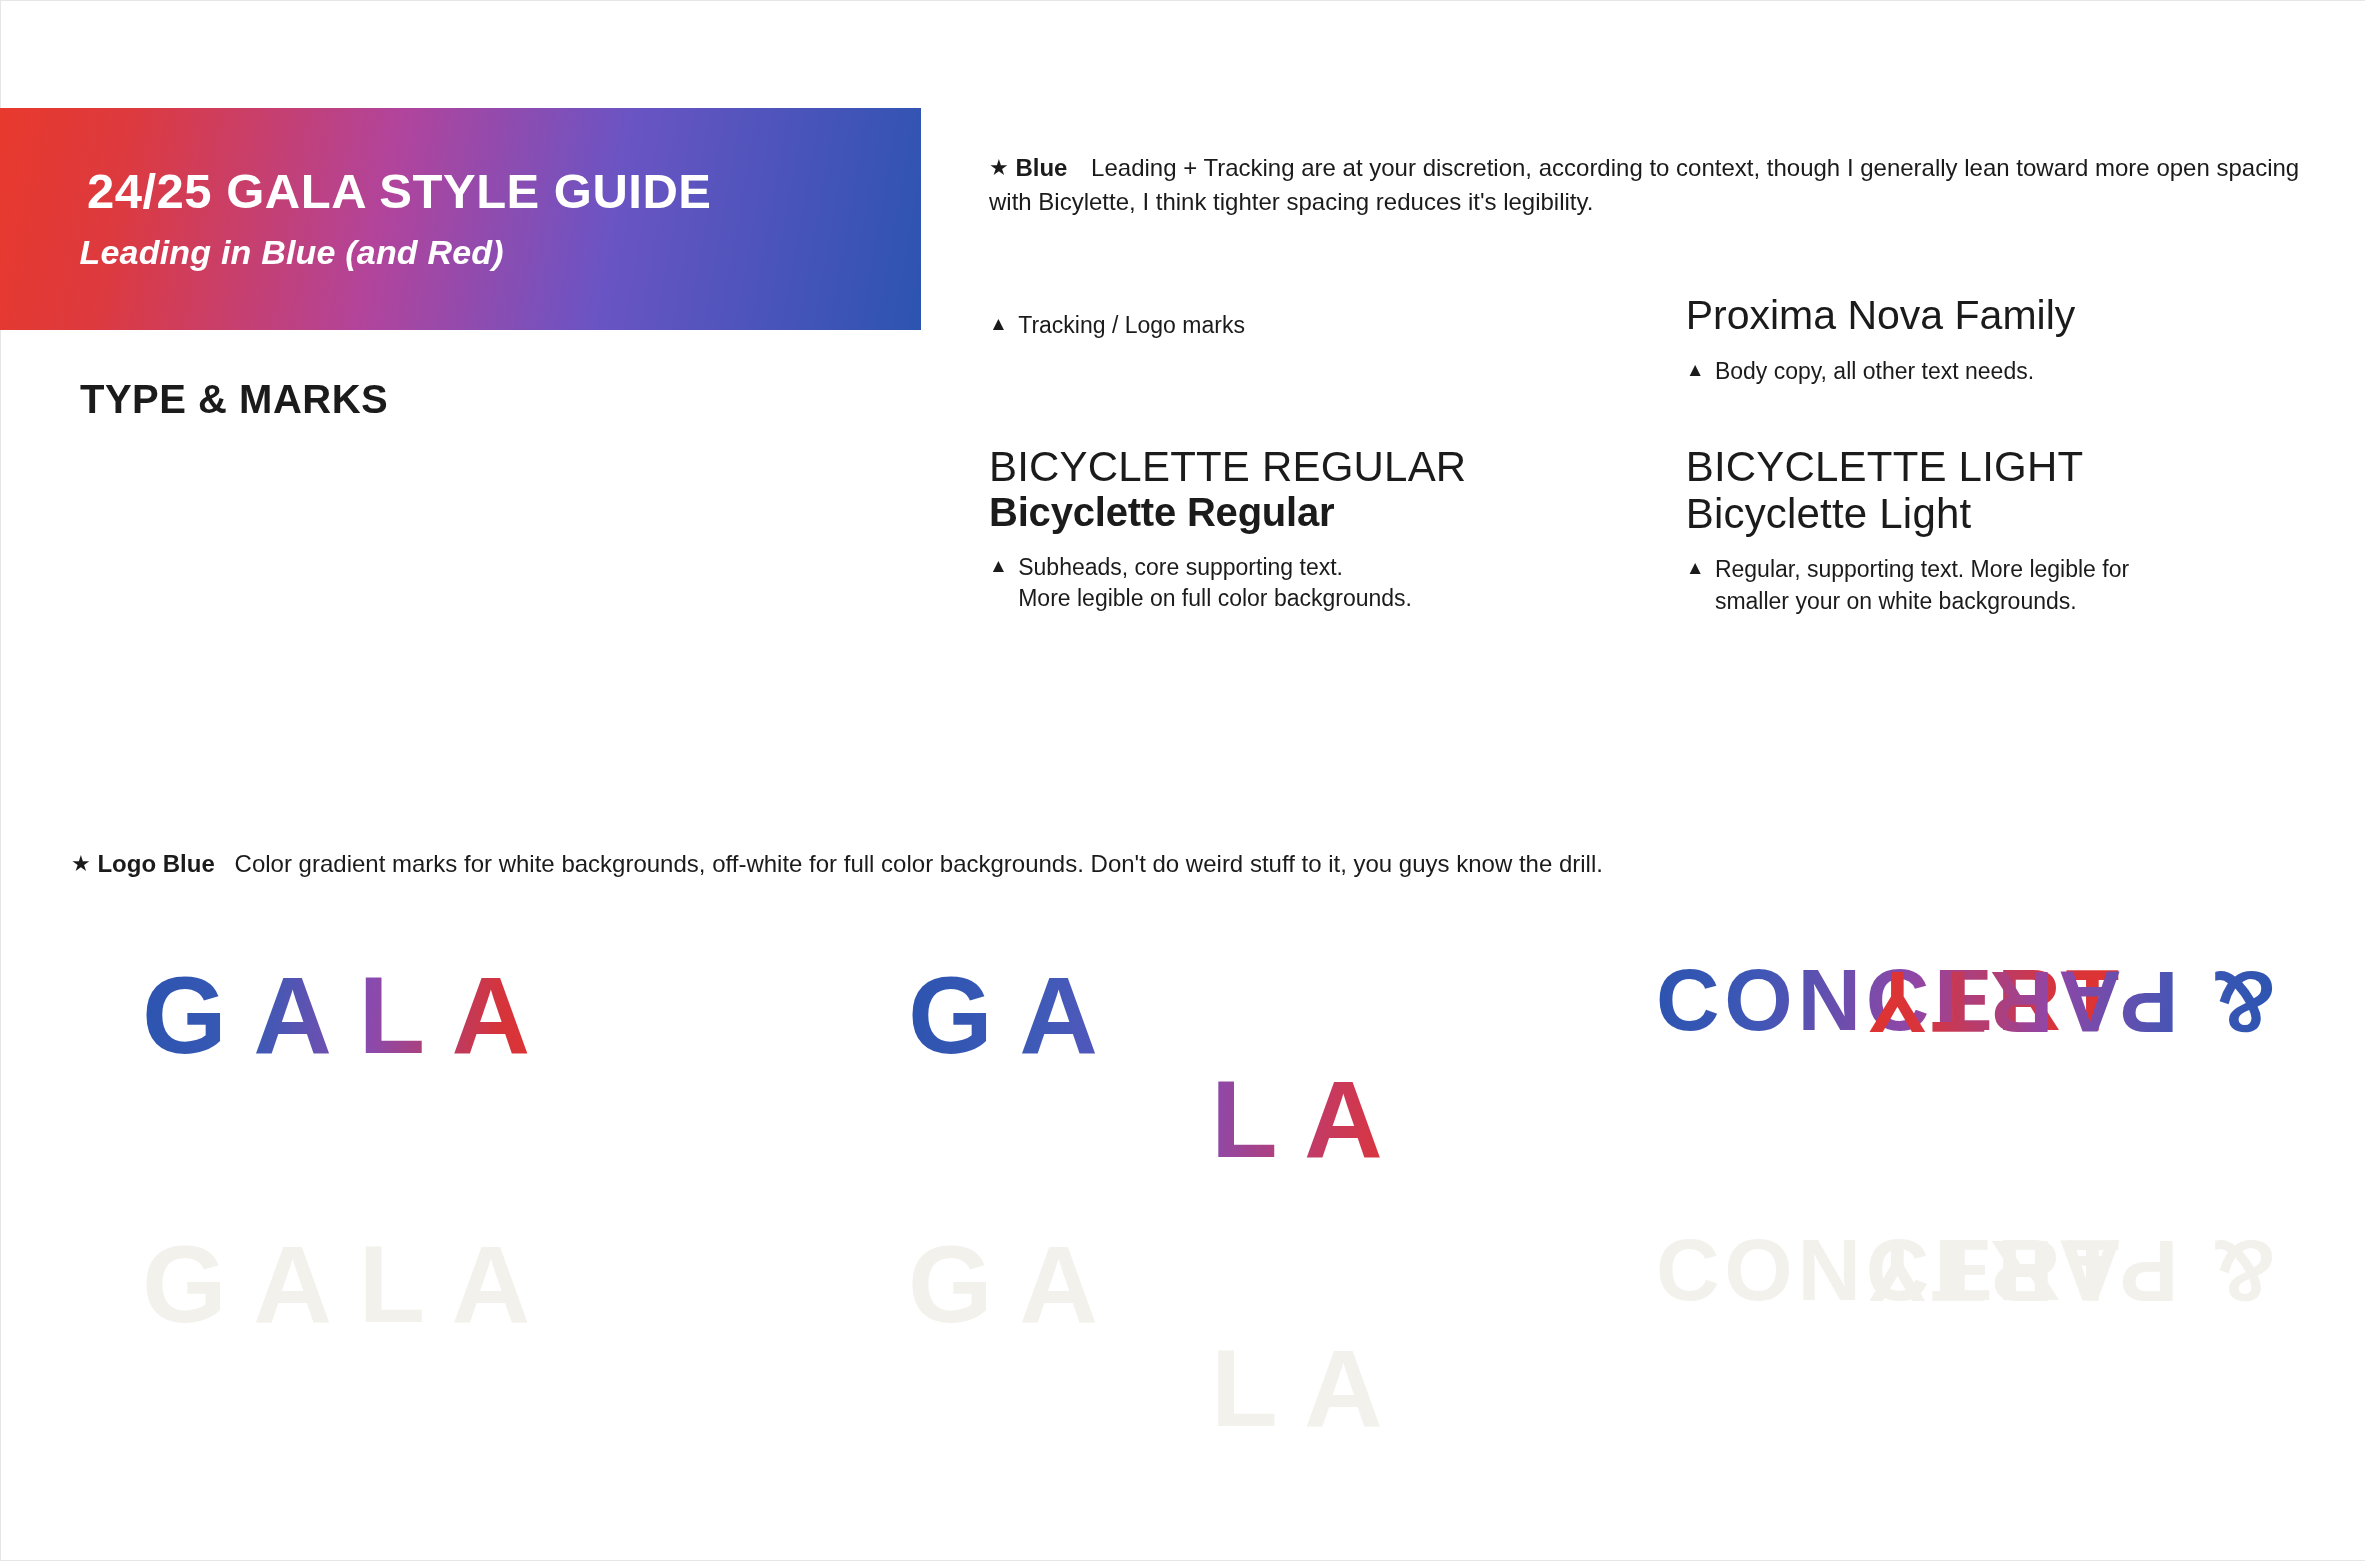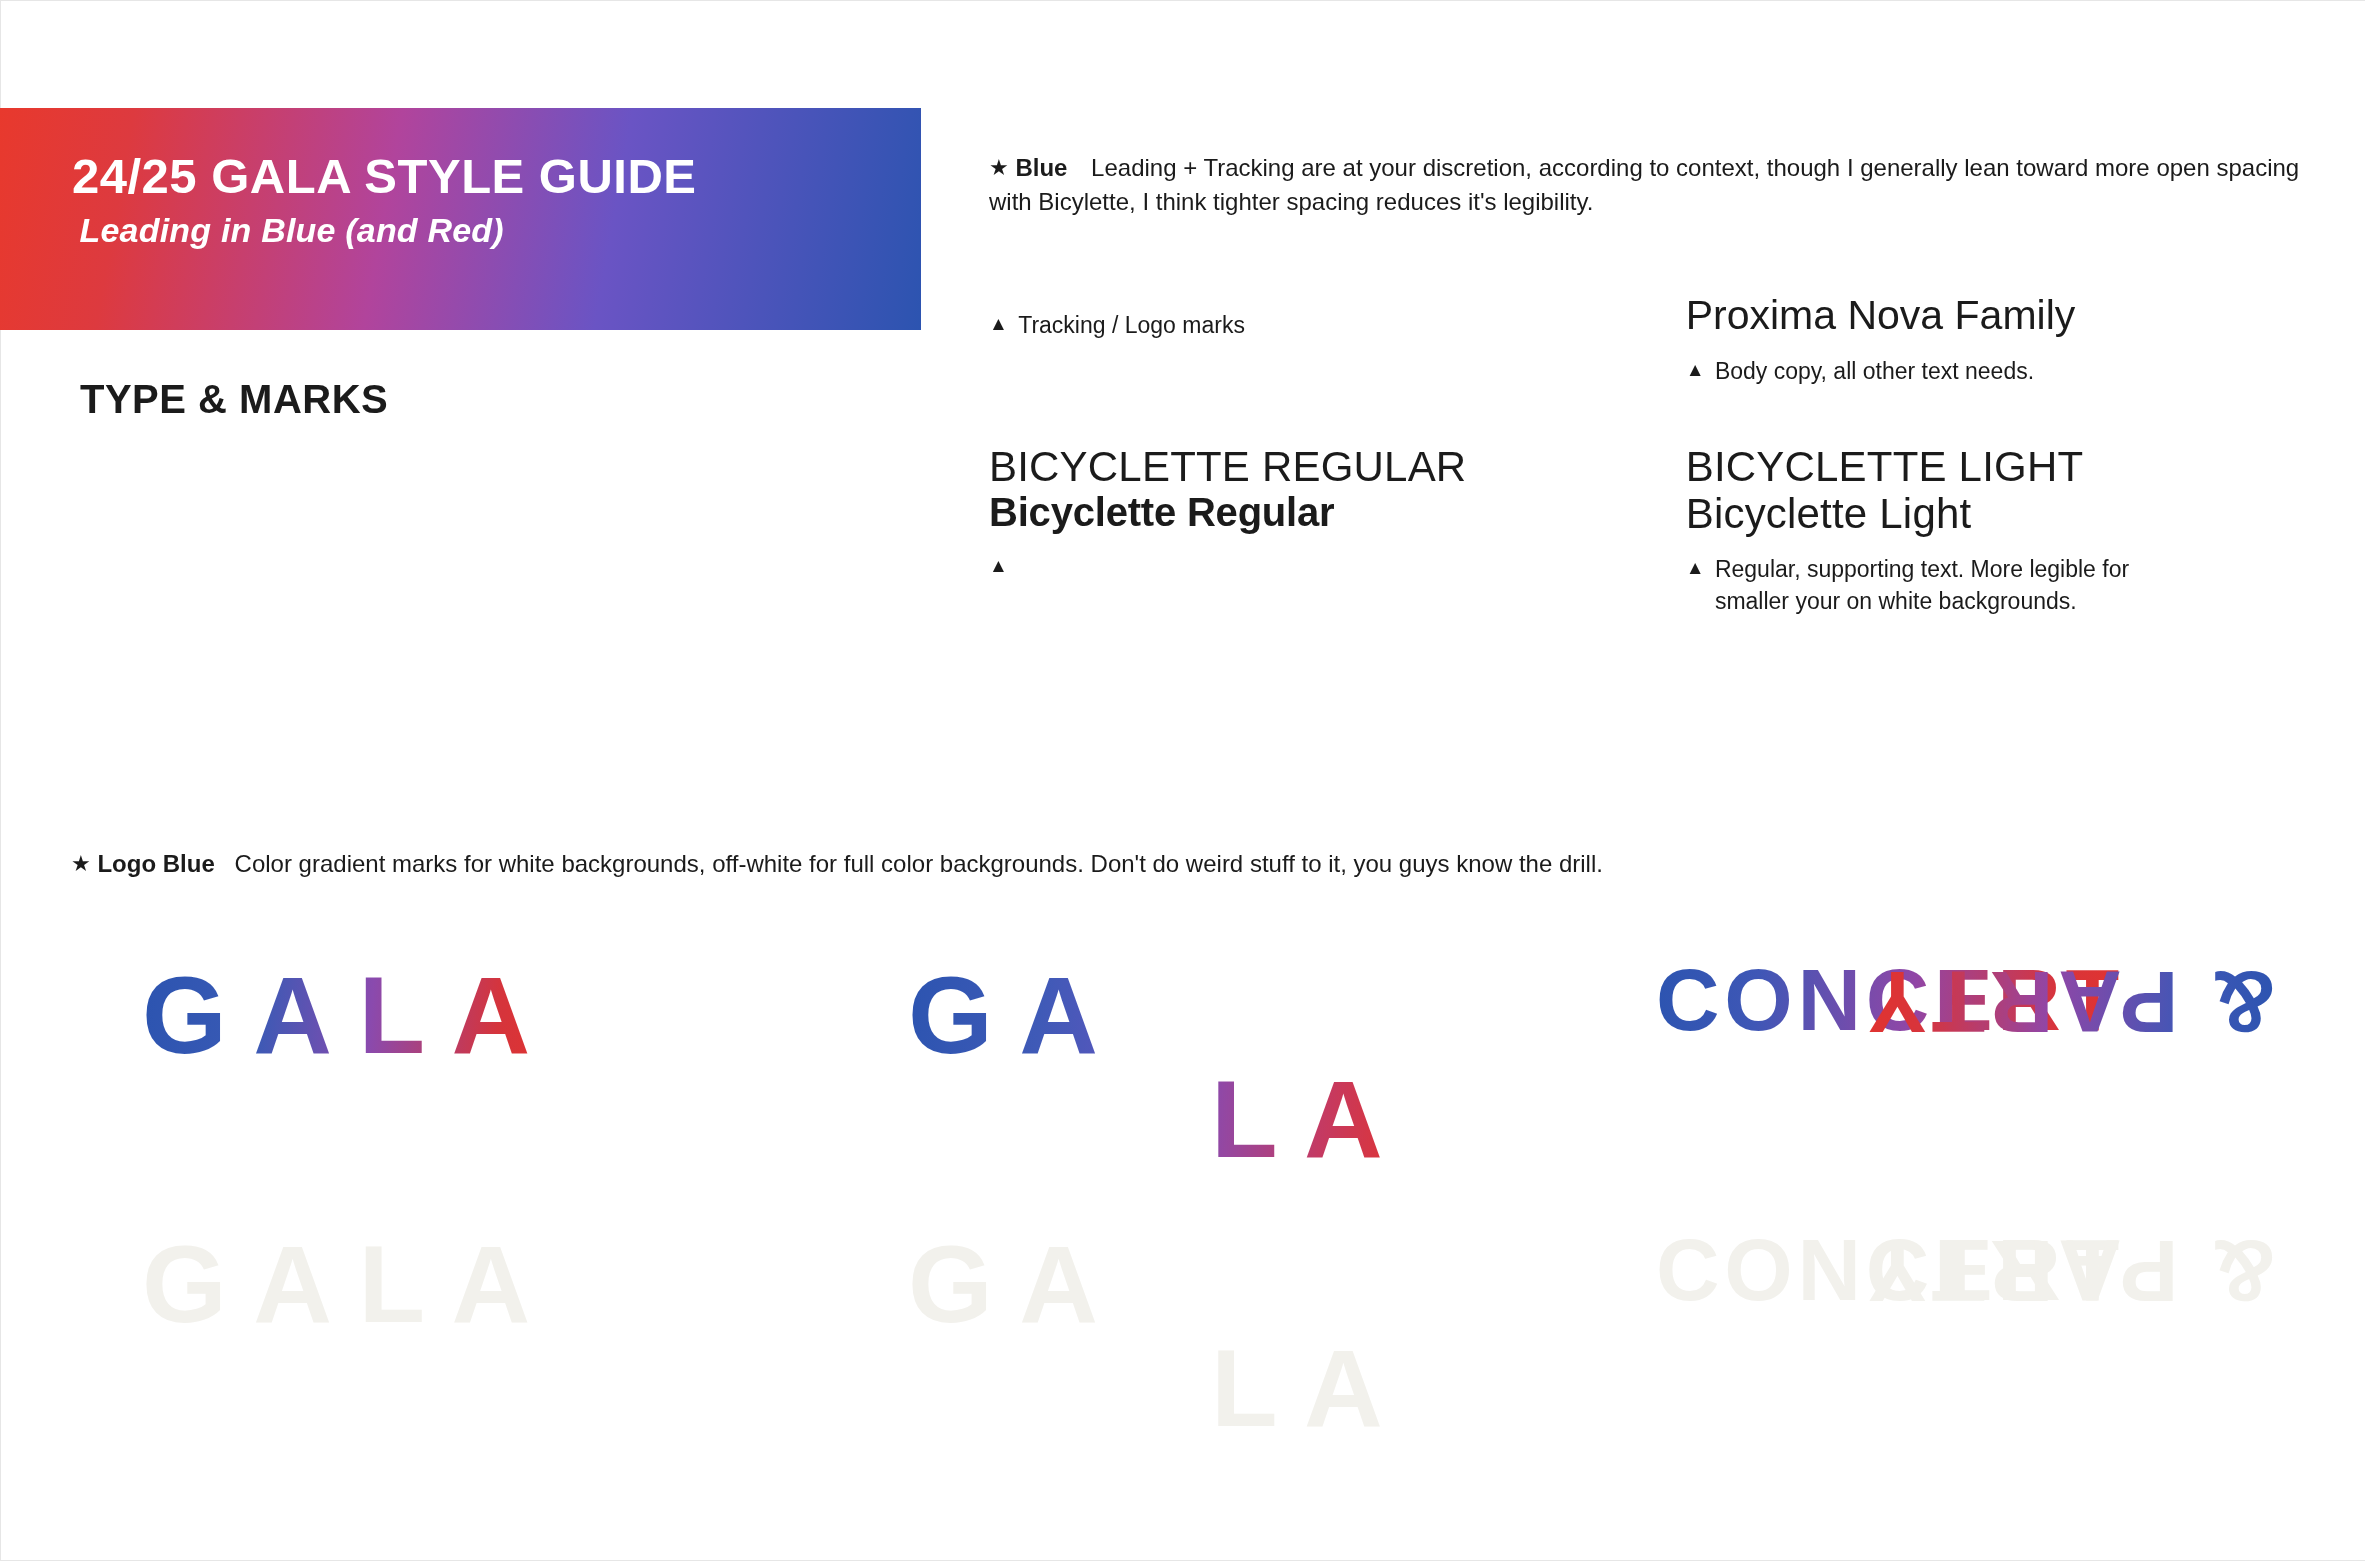--- a/index.html
+++ b/index.html
@@ -26,21 +26,21 @@
     background: linear-gradient(100deg, #e8392d 0%, #dd3a3f 14%, #b1449c 42%, #6a54c4 66%, #2c54b0 100%);
     box-sizing: border-box;
     padding: 42px 0 0 71px;
   }
   .banner-title {
     color: #ffffff;
     font-size: 49px;
     font-weight: bold;
     letter-spacing: 0.5px;
     line-height: 1.05;
-    margin: 1px;
+    margin: 16px;
   }
   .banner-sub {
     color: #ffffff;
     font-size: 34px;
     font-weight: bold;
     font-style: italic;
     letter-spacing: 0.2px;
     margin: 8.5px 0 0 8.5px;
   }
   .section-title {
@@ -292,20 +292,24 @@
   </div>
 
   <div class="row-gap"></div>
 
   <div class="font-row">
     <div class="font-col">
       <p class="spec-name reg">BICYCLETTE REGULAR</p>
       <p class="spec-name semi">Bicyclette Regular</p>
       <p class="spec-note">
         <span class="tri">▲</span>
+        <span>
+          <span>Subheads, core supporting text.</span><br>
+          <span>More legible on full color backgrounds.</span>
+        </span>
       </p>
     </div>
     <div class="font-col right">
       <p class="spec-name light">BICYCLETTE LIGHT</p>
       <p class="spec-name light">Bicyclette Light</p>
       <p class="spec-note">
         <span class="tri">▲</span>
         <span>
           <span>Regular, supporting text. More legible for</span><br>
           <span>smaller your on white backgrounds.</span>

